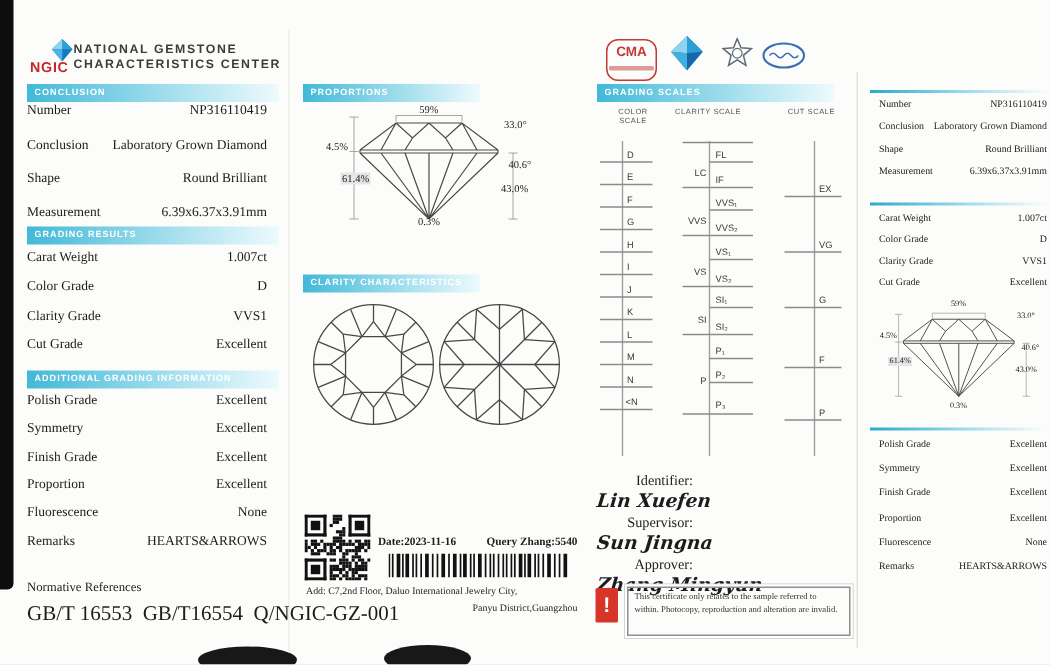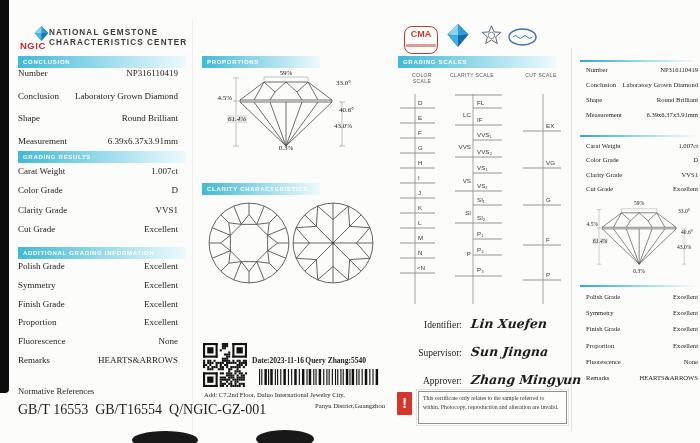--- a/index.html
+++ b/index.html
@@ -30,37 +30,37 @@
   .scale{position:absolute;}
   .scale line{stroke:#8b8b8b;stroke-width:.9;}
   .scale .vline{stroke:#9a9a9a;}
   .scale text{font:6.2px "Liberation Sans",sans-serif;fill:#3a3a3a;}
   .scale-title{position:absolute;font:5px "Liberation Sans",sans-serif;color:#555;
        text-align:center;letter-spacing:.4px;line-height:1.25;}
   
   .prof{stroke:#4a4a4a;stroke-width:.8;fill:none;}
   .ann{stroke:#8a8a8a;stroke-width:.5;fill:none;}
   .prop-label{position:absolute;font-size:7px;white-space:nowrap;}
-  .prop-label.bg{background:#e5e5e5;padding:0 1px;font-style:italic;}
+  .prop-label.bg{background:#e5e5e5;padding:0 1px;}
   .stub-prop .prop-label{font-size:5.5px;}
   
   .wheel{position:absolute;}
   .wheel circle,.wheel line{stroke:#474747;stroke-width:1;fill:none;}
   
   .qr{position:absolute;}
   .qr rect{fill:#111;}
   .date-row{position:absolute;display:flex;justify-content:space-between;font-weight:600;font-size:7.5px;}
   .barcode{position:absolute;}
   .barcode rect{fill:#111;}
   .addr{position:absolute;font-size:6.6px;line-height:1.6;}
   .addr .l2{text-align:right;}
   .norm-label{position:absolute;font-size:8.5px;}
   .norm-refs{position:absolute;font-size:14px;white-space:pre;}
   
-  .sig-row{position:absolute;display:flex;align-items:baseline;}
+  .sig-row{position:absolute;display:flex;align-items:baseline;flex-direction:column;}
   .sig-label{width:64px;text-align:right;margin-right:9px;font-size:9.5px;}
   .sig-name{font:italic 700 12.5px "DejaVu Serif",serif;transform:skewX(-6deg);white-space:nowrap;}
   .warn-icon{position:absolute;background:#d8352a;color:#fff;text-align:center;
        font:700 14px "Liberation Sans",sans-serif;line-height:23px;border-radius:1px;}
   .warn-box{position:absolute;box-sizing:border-box;border:1px solid #8f8f8f;box-shadow:0 0 0 1.5px #fff,0 0 0 2px #c9c9c9;
        font-size:5.8px;line-height:1.55;padding:2px 4px;color:#333;}
 </style>
 </head>
 <body>
 
@@ -429,21 +429,21 @@
       <rect x="14" y="6" width="7" height="1"></rect>
       <rect x="14" y="0" width="1" height="7"></rect>
       <rect x="20" y="0" width="1" height="7"></rect>
       <rect x="16" y="2" width="3" height="3"></rect>
       <rect x="0" y="14" width="7" height="1"></rect>
       <rect x="0" y="20" width="7" height="1"></rect>
       <rect x="0" y="14" width="1" height="7"></rect>
       <rect x="6" y="14" width="1" height="7"></rect>
       <rect x="2" y="16" width="3" height="3"></rect>
     </svg>
-  <div class="date-row" style="left:252px;top:356px;width:114px">
+  <div class="date-row" style="left:252px;top:356px;width:133px">
     <span>Date:2023-11-16</span>
     <span>Query Zhang:5540</span>
   </div>
   <svg class="barcode" id="barcode-svg" style="left:259px;top:369px" width="123" height="16" viewBox="0 0 120 16" preserveAspectRatio="none">
       <rect x="0" y="0" width="1.1" height="16"></rect>
       <rect x="2.2" y="0" width="1.1" height="16"></rect>
       <rect x="5.300000000000001" y="0" width="2.4" height="16"></rect>
       <rect x="8.8" y="0" width="1.1" height="16"></rect>
       <rect x="11" y="0" width="2.4" height="16"></rect>
       <rect x="15.4" y="0" width="1.1" height="16"></rect>

